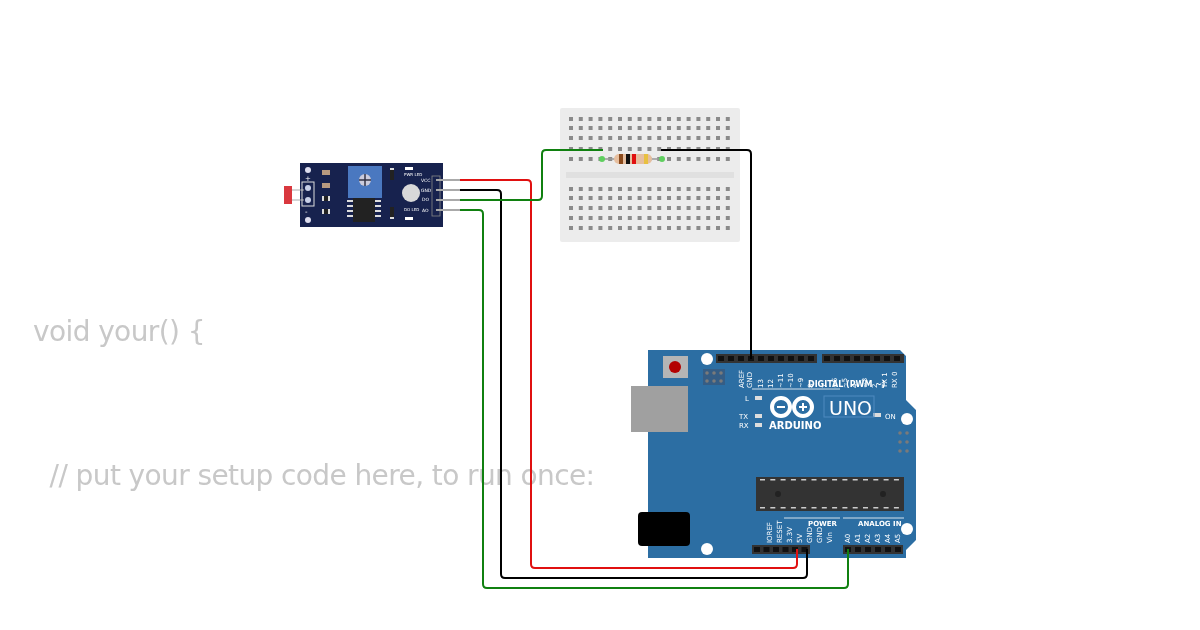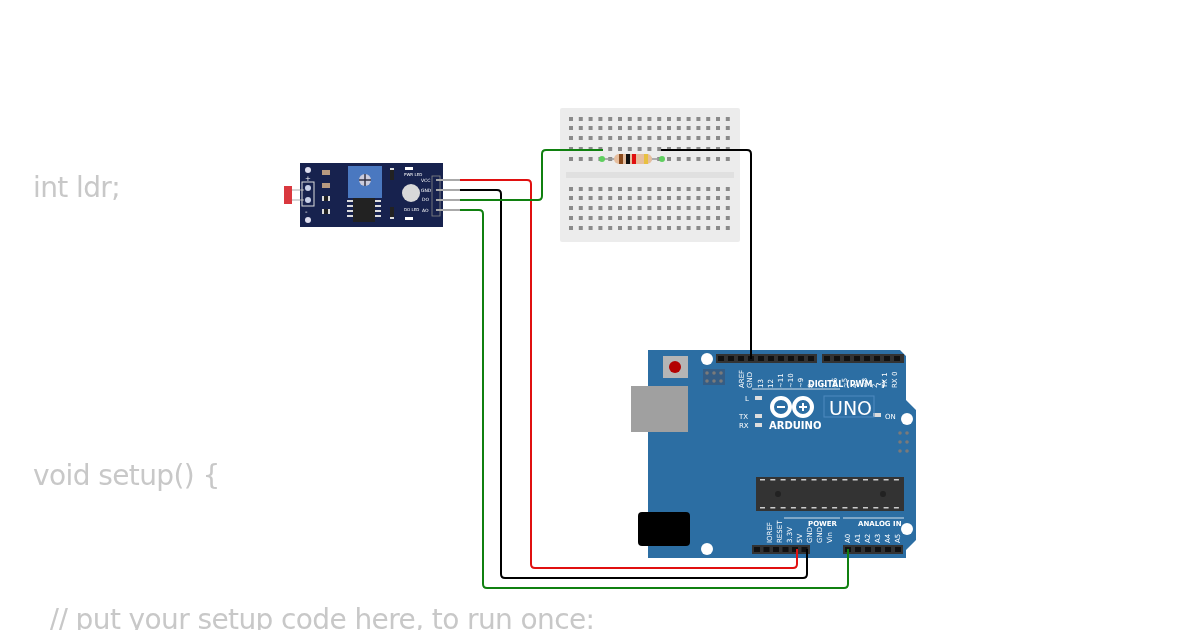--- a/index.html
+++ b/index.html
@@ -14,23 +14,22 @@
       white-space: pre; letter-spacing: -0.6px;
     }
     .code div { height: 48px; }
     svg#circuit { position: absolute; left: 0; top: 0; }
     .pinlbl { font-family: "DejaVu Sans", sans-serif; fill: #ffffff; }
   </style>
 </head>
 <body>
 
 <div class="code">
-  <div>int ldr;</div>
   <div></div>
-  <div>void setup() {</div>
+  <div>void your() {</div>
   <div>  // put your setup code here, to run once:</div>
   
   
   
   
   
   
   
   
 </div>

